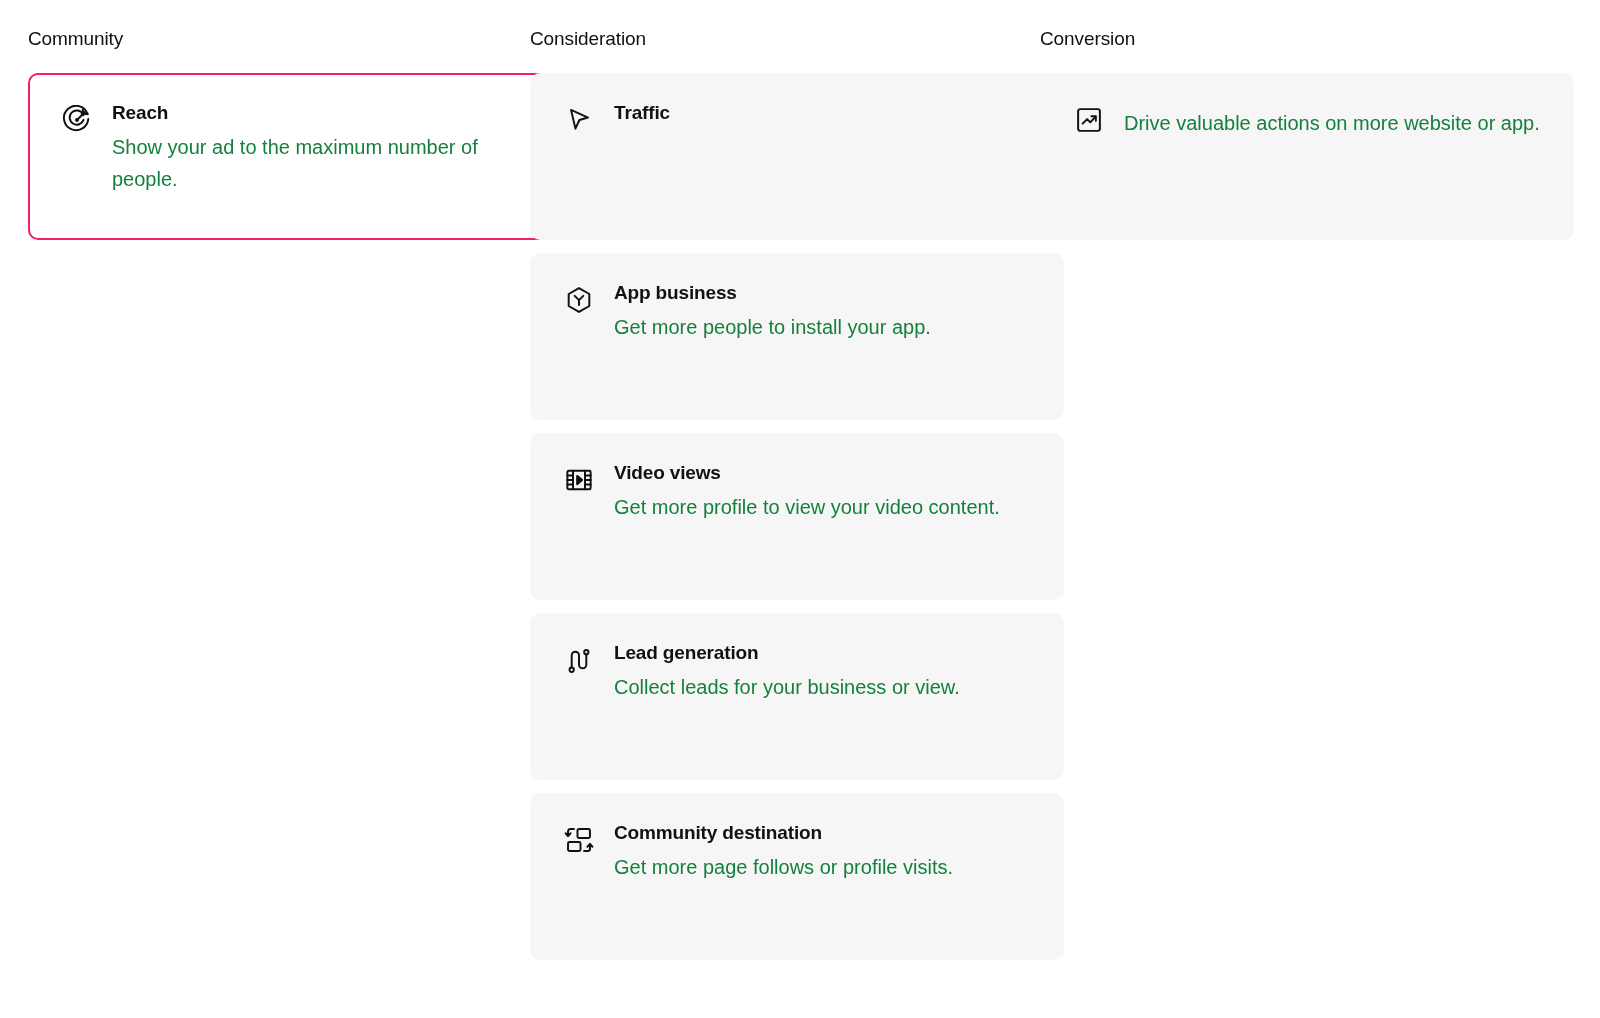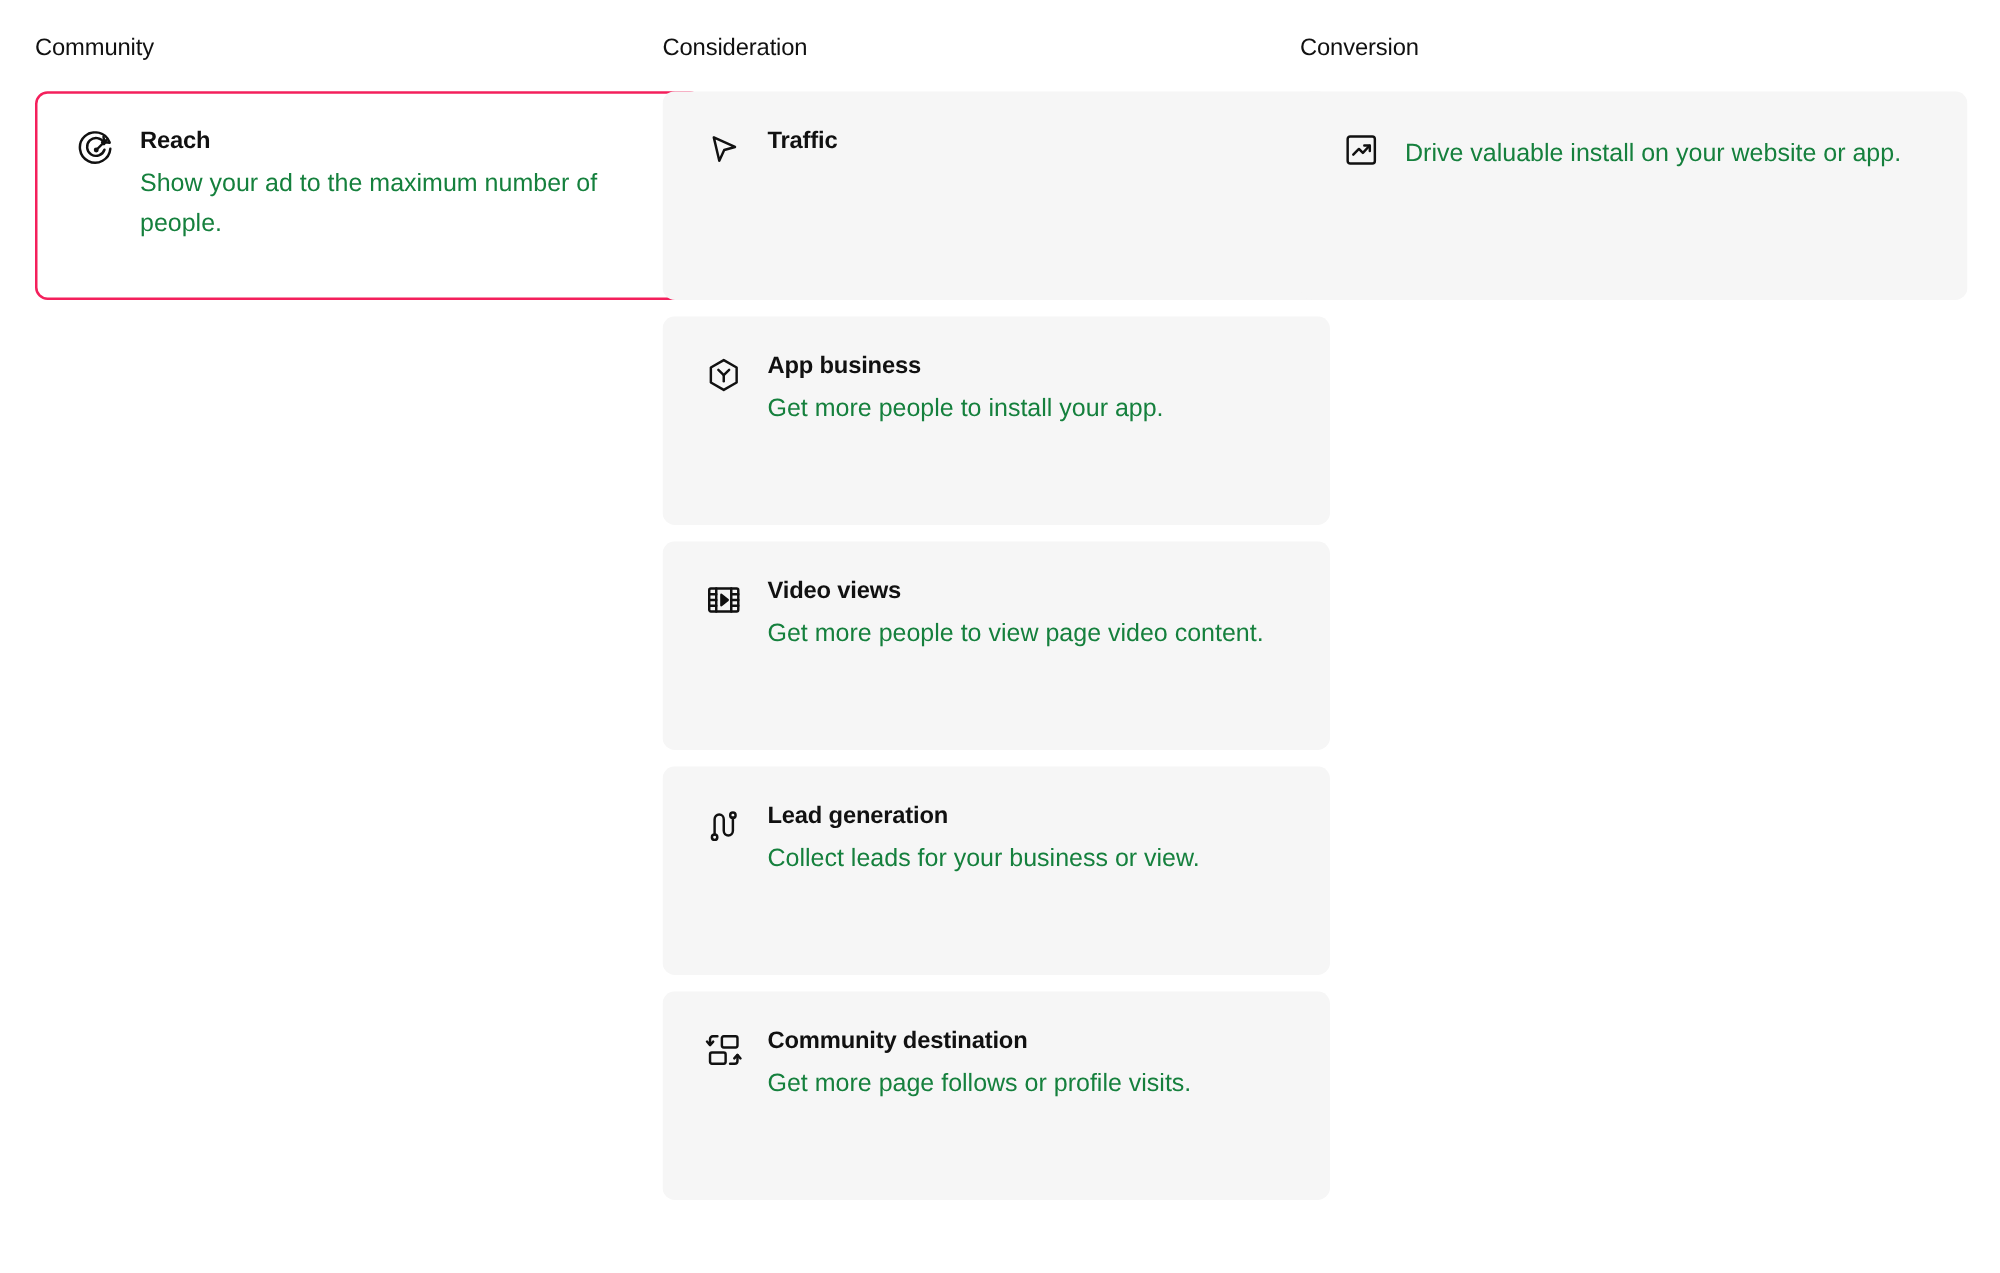--- a/index.html
+++ b/index.html
@@ -144,21 +144,21 @@
           <rect x="3.6" y="6.2" width="24.8" height="19.6" rx="1.4"></rect>
           <path d="M9.6 6.2 L9.6 25.8"></path>
           <path d="M22.4 6.2 L22.4 25.8"></path>
           <path d="M3.6 11.1 L9.6 11.1 M3.6 16 L9.6 16 M3.6 20.9 L9.6 20.9"></path>
           <path d="M22.4 11.1 L28.4 11.1 M22.4 16 L28.4 16 M22.4 20.9 L28.4 20.9"></path>
           <path d="M14.0 11.6 L19.4 16 L14.0 20.4 Z" fill="#111111"></path>
         </svg>
       </span>
       <div class="card-body">
         <div class="card-title">Video views</div>
-        <div class="card-desc">Get more people to view page video content.</div>
+        <div class="card-desc">Get more profile to view your video content.</div>
       </div>
     </div>
 
     <div class="card card-lead">
       <span class="card-icon">
         <svg width="30" height="30" viewBox="0 0 32 32" fill="none" stroke="#111111" stroke-width="2.1" stroke-linecap="round" stroke-linejoin="round">
           <path d="M8.2 24.1 L8.2 11.0 A3.9 3.9 0 0 1 16 11.0 L16 21.0 A3.9 3.9 0 0 0 23.8 21.0 L23.8 9.9"></path>
           <circle cx="8.2" cy="26.4" r="2.3"></circle>
           <circle cx="23.8" cy="7.6" r="2.3"></circle>
         </svg>
@@ -192,18 +192,18 @@
 
     <div class="card card-conv">
       <span class="card-icon">
         <svg width="30" height="30" viewBox="0 0 32 32" fill="none" stroke="#111111" stroke-width="2.1" stroke-linecap="round" stroke-linejoin="round">
           <rect x="4.4" y="4.4" width="23.2" height="23.2" rx="2.2"></rect>
           <path d="M9.2 19.9 L14.0 15.1 L17.4 18.5 L23.0 12.4"></path>
           <path d="M18.6 12.1 L23.3 12.1 L23.3 16.8"></path>
         </svg>
       </span>
       <div class="card-body">
-        <div class="card-desc">Drive valuable install on your website or app.</div>
+        <div class="card-desc">Drive valuable actions on more website or app.</div>
       </div>
     </div>
   </div>
 
 </div>
 
 </body></html>

